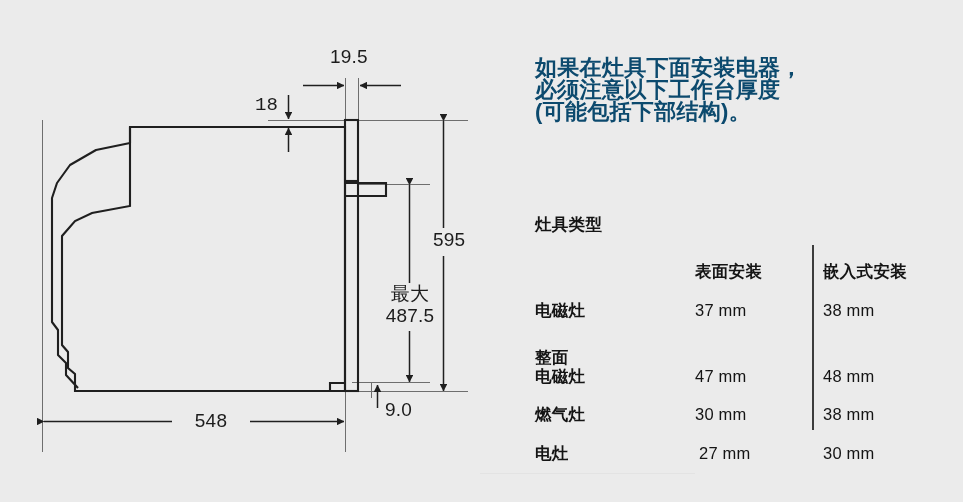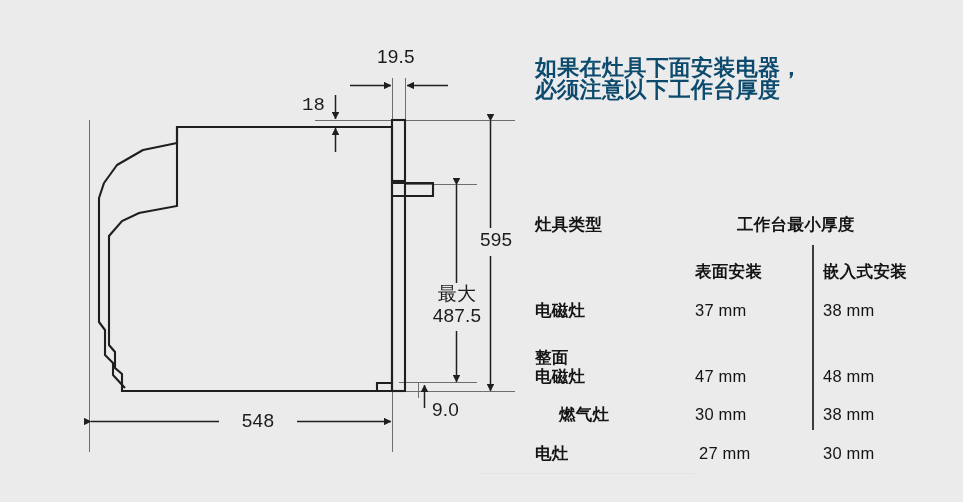--- a/index.html
+++ b/index.html
@@ -20,21 +20,20 @@
     width: 963px;
     height: 502px;
   }
 
   
   #drawing {
     position: absolute;
     left: 0; top: 0;
     width: 510px;
     height: 422px;
-    margin-left: 47px;
   }
   #drawing svg { display: block; }
 
   .dim-text {
     position: absolute;
     font-size: 19px;
     line-height: 1.12;
     color: #1c1c1c;
     white-space: nowrap;
     letter-spacing: .2px;
@@ -199,42 +198,42 @@
     <span class="dim-text center" style="left:375px; top:305px; width:70px;">487.5</span>
 
     <span class="dim-text" style="left:385px; top:399px;">9.0</span>
 
     <span class="dim-text center" style="left:172px; top:410px; width:78px;">548</span>
   </div>
 
   <div id="notice">
     <div>如果在灶具下面安装电器，</div>
     <div>必须注意以下工作台厚度</div>
+    <div>(可能包括下部结构)。</div>
   </div>
 
   <div id="spec-table">
 
     <div class="col-div" style="left:277px; top:40px; height:185px;"></div>
 
     <div class="tbl-cell tbl-head" style="left:0px; top:9px;">灶具类型</div>
-    <div class="tbl-cell tbl-head" style="left:202px; top:9px;">工作台最小厚度</div>
 
     <div class="tbl-cell tbl-head" style="left:160px; top:56px;">表面安装</div>
     <div class="tbl-cell tbl-head" style="left:288px; top:56px;">嵌入式安装</div>
 
     <div class="tbl-cell tbl-label" style="left:0px; top:95px;">电磁灶</div>
     <div class="tbl-cell tbl-val" style="left:160px; top:95px;">37 mm</div>
     <div class="tbl-cell tbl-val" style="left:288px; top:95px;">38 mm</div>
 
     <div class="tbl-cell tbl-label" style="left:0px; top:142px;">整面</div>
     <div class="tbl-cell tbl-label" style="left:0px; top:161px;">电磁灶</div>
     <div class="tbl-cell tbl-val" style="left:160px; top:161px;">47 mm</div>
     <div class="tbl-cell tbl-val" style="left:288px; top:161px;text-align:center;">48 mm</div>
 
-    <div class="tbl-cell tbl-label" style="left:0px; top:199px;margin-left:24px;">燃气灶</div>
+    <div class="tbl-cell tbl-label" style="left:0px; top:199px;">燃气灶</div>
     <div class="tbl-cell tbl-val" style="left:160px; top:199px;">30 mm</div>
     <div class="tbl-cell tbl-val" style="left:288px; top:199px;">38 mm</div>
 
     <div class="tbl-cell tbl-label" style="left:0px; top:238px;">电灶</div>
     <div class="tbl-cell tbl-val" style="left:164px; top:238px;">27 mm</div>
     <div class="tbl-cell tbl-val" style="left:288px; top:238px;">30 mm</div>
   </div>
 
   <div class="footer-rule"></div>
 

